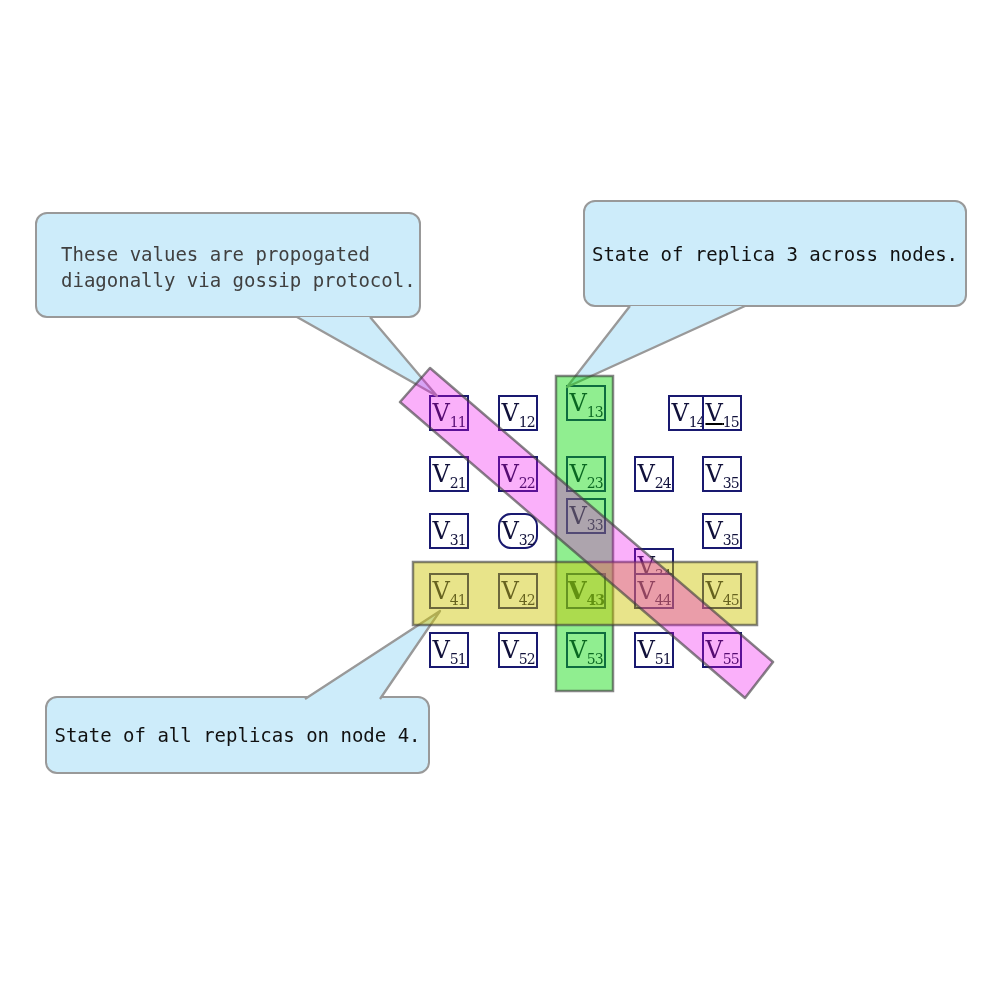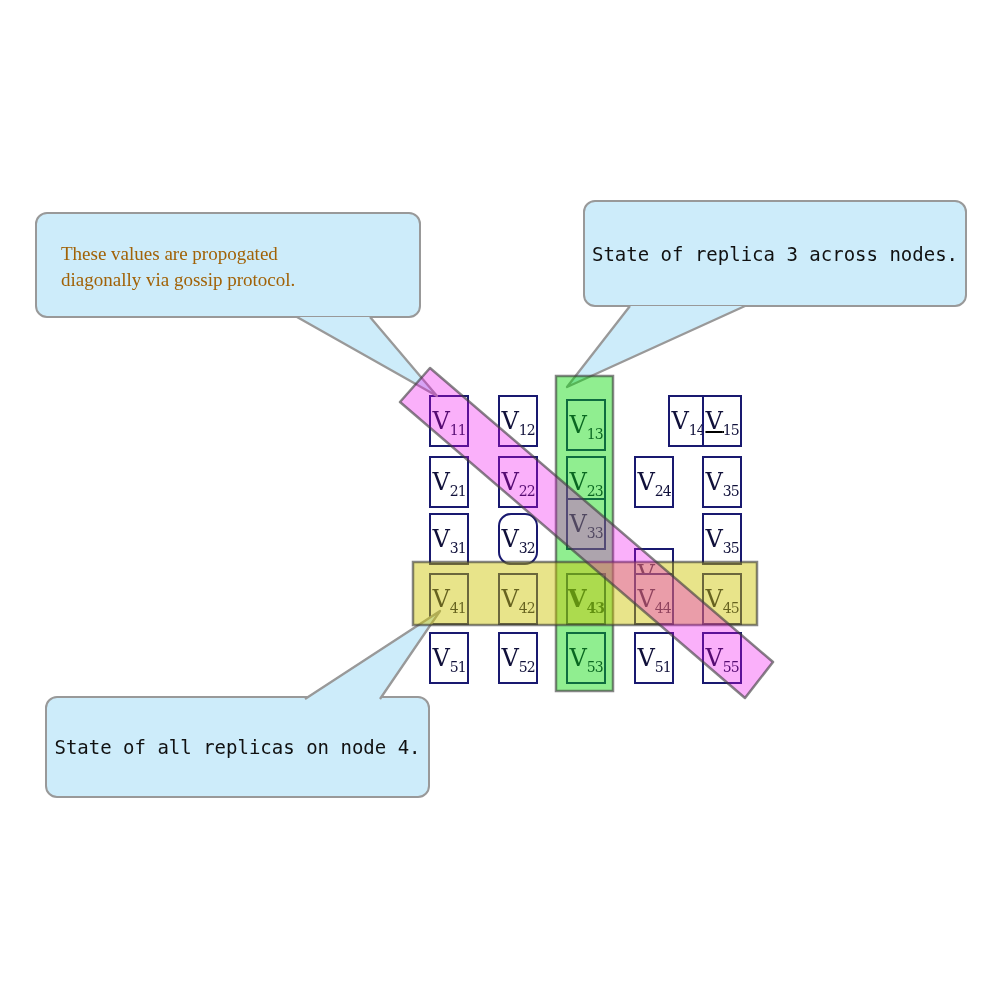--- a/index.html
+++ b/index.html
@@ -1,47 +1,47 @@
 <!DOCTYPE html>
 <html><head>
 <meta charset="utf-8">
 <style>
   html,body{margin:0;padding:0;background:#ffffff;}
   .stage{position:relative;width:1000px;height:1000px;background:#ffffff;overflow:hidden;
          font-family:"DejaVu Sans Mono", monospace;}
   .overlay{position:absolute;left:0;top:0;width:1000px;height:1000px;pointer-events:none;}
 
   
-  .cell{position:absolute;width:40px;height:52px;background:#ffffff;border:2.2px solid #191970;
+  .cell{position:absolute;width:40px;height:36px;background:#ffffff;border:2.2px solid #191970;
         box-sizing:border-box;display:flex;align-items:center;justify-content:center;}
   .vsym{font-family:"DejaVu Serif", serif;font-size:24px;color:#10103a;line-height:1;}
   .vsym sub{font-size:14px;line-height:0;vertical-align:-6px;letter-spacing:-1px;}
 
   
   .bubble{position:absolute;background:#cdecfa;border:2.5px solid #999999;border-radius:12px;
           box-sizing:border-box;color:#111111;font-size:19px;line-height:26px;}
   .bubble.vcenter{display:flex;align-items:center;justify-content:center;text-align:center;}
-  #callout-gossip{left:35px;top:212px;width:386px;height:106px;color:#a16207;
-                  padding:27px 0 0 24px;font-family:Liberation Serif, serif;}
+  #callout-gossip{left:35px;top:212px;width:386px;height:106px;color:#404040;
+                  padding:27px 0 0 24px;}
   #callout-replica3{left:583px;top:200px;width:384px;height:107px;text-align:right;}
-  #callout-node4{left:45px;top:696px;width:385px;height:102px;}
+  #callout-node4{left:45px;top:696px;width:385px;height:78px;}
 </style>
 </head>
 <body>
 
 <div class="stage">
 
   <div id="cells">
       <div class="cell" style="left: 429px; top: 395px;">
         <span class="vsym">V<sub>11</sub></span>
       </div>
       <div class="cell" style="left: 498px; top: 395px;">
         <span class="vsym">V<sub>12</sub></span>
       </div>
-      <div class="cell" style="left: 566px; top: 399px;">
+      <div class="cell" style="left: 566px; top: 385px;">
         <span class="vsym">V<sub>13</sub></span>
       </div>
       <div class="cell" style="left: 634px; top: 395px; margin-left: 34px;">
         <span class="vsym">V<sub>14</sub></span>
       </div>
       <div class="cell" style="left: 702px; top: 395px; text-decoration: underline;">
         <span class="vsym">V<sub>15</sub></span>
       </div>
       <div class="cell" style="left: 429px; top: 456px;">
         <span class="vsym">V<sub>21</sub></span>

